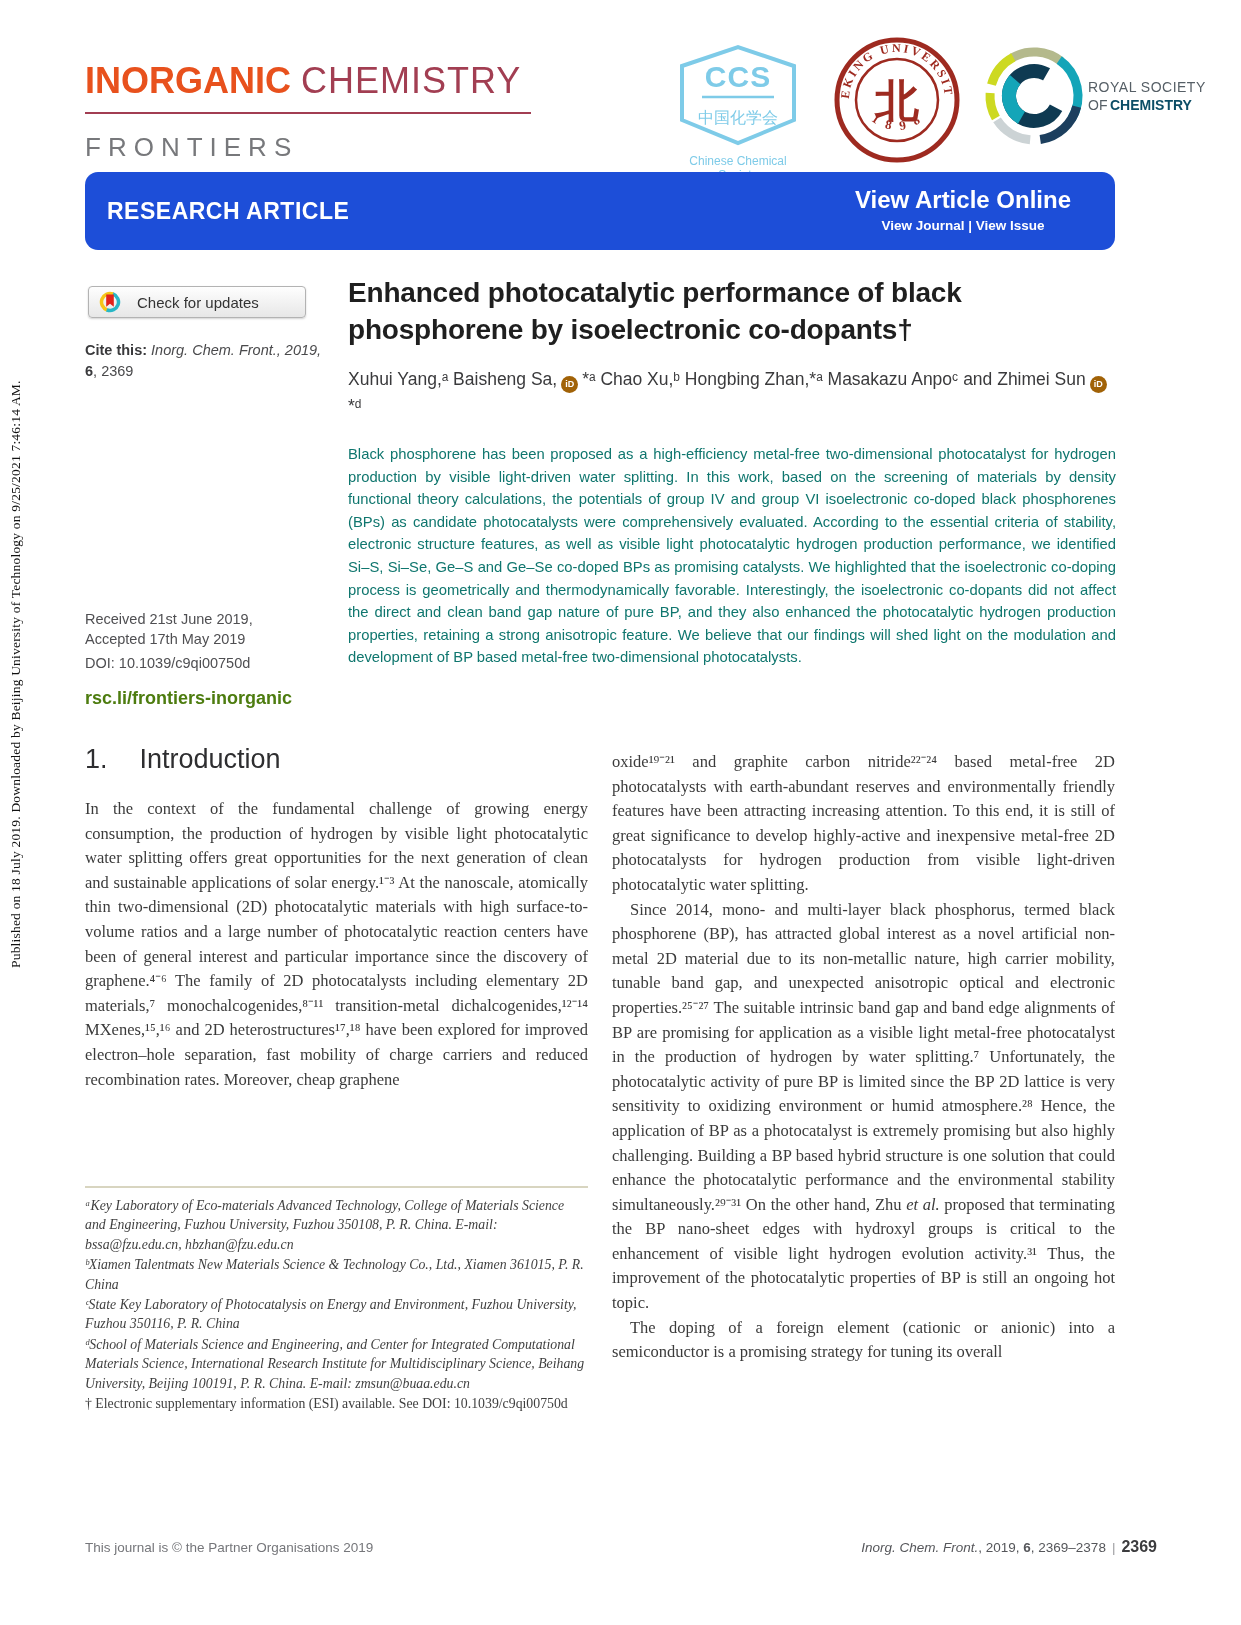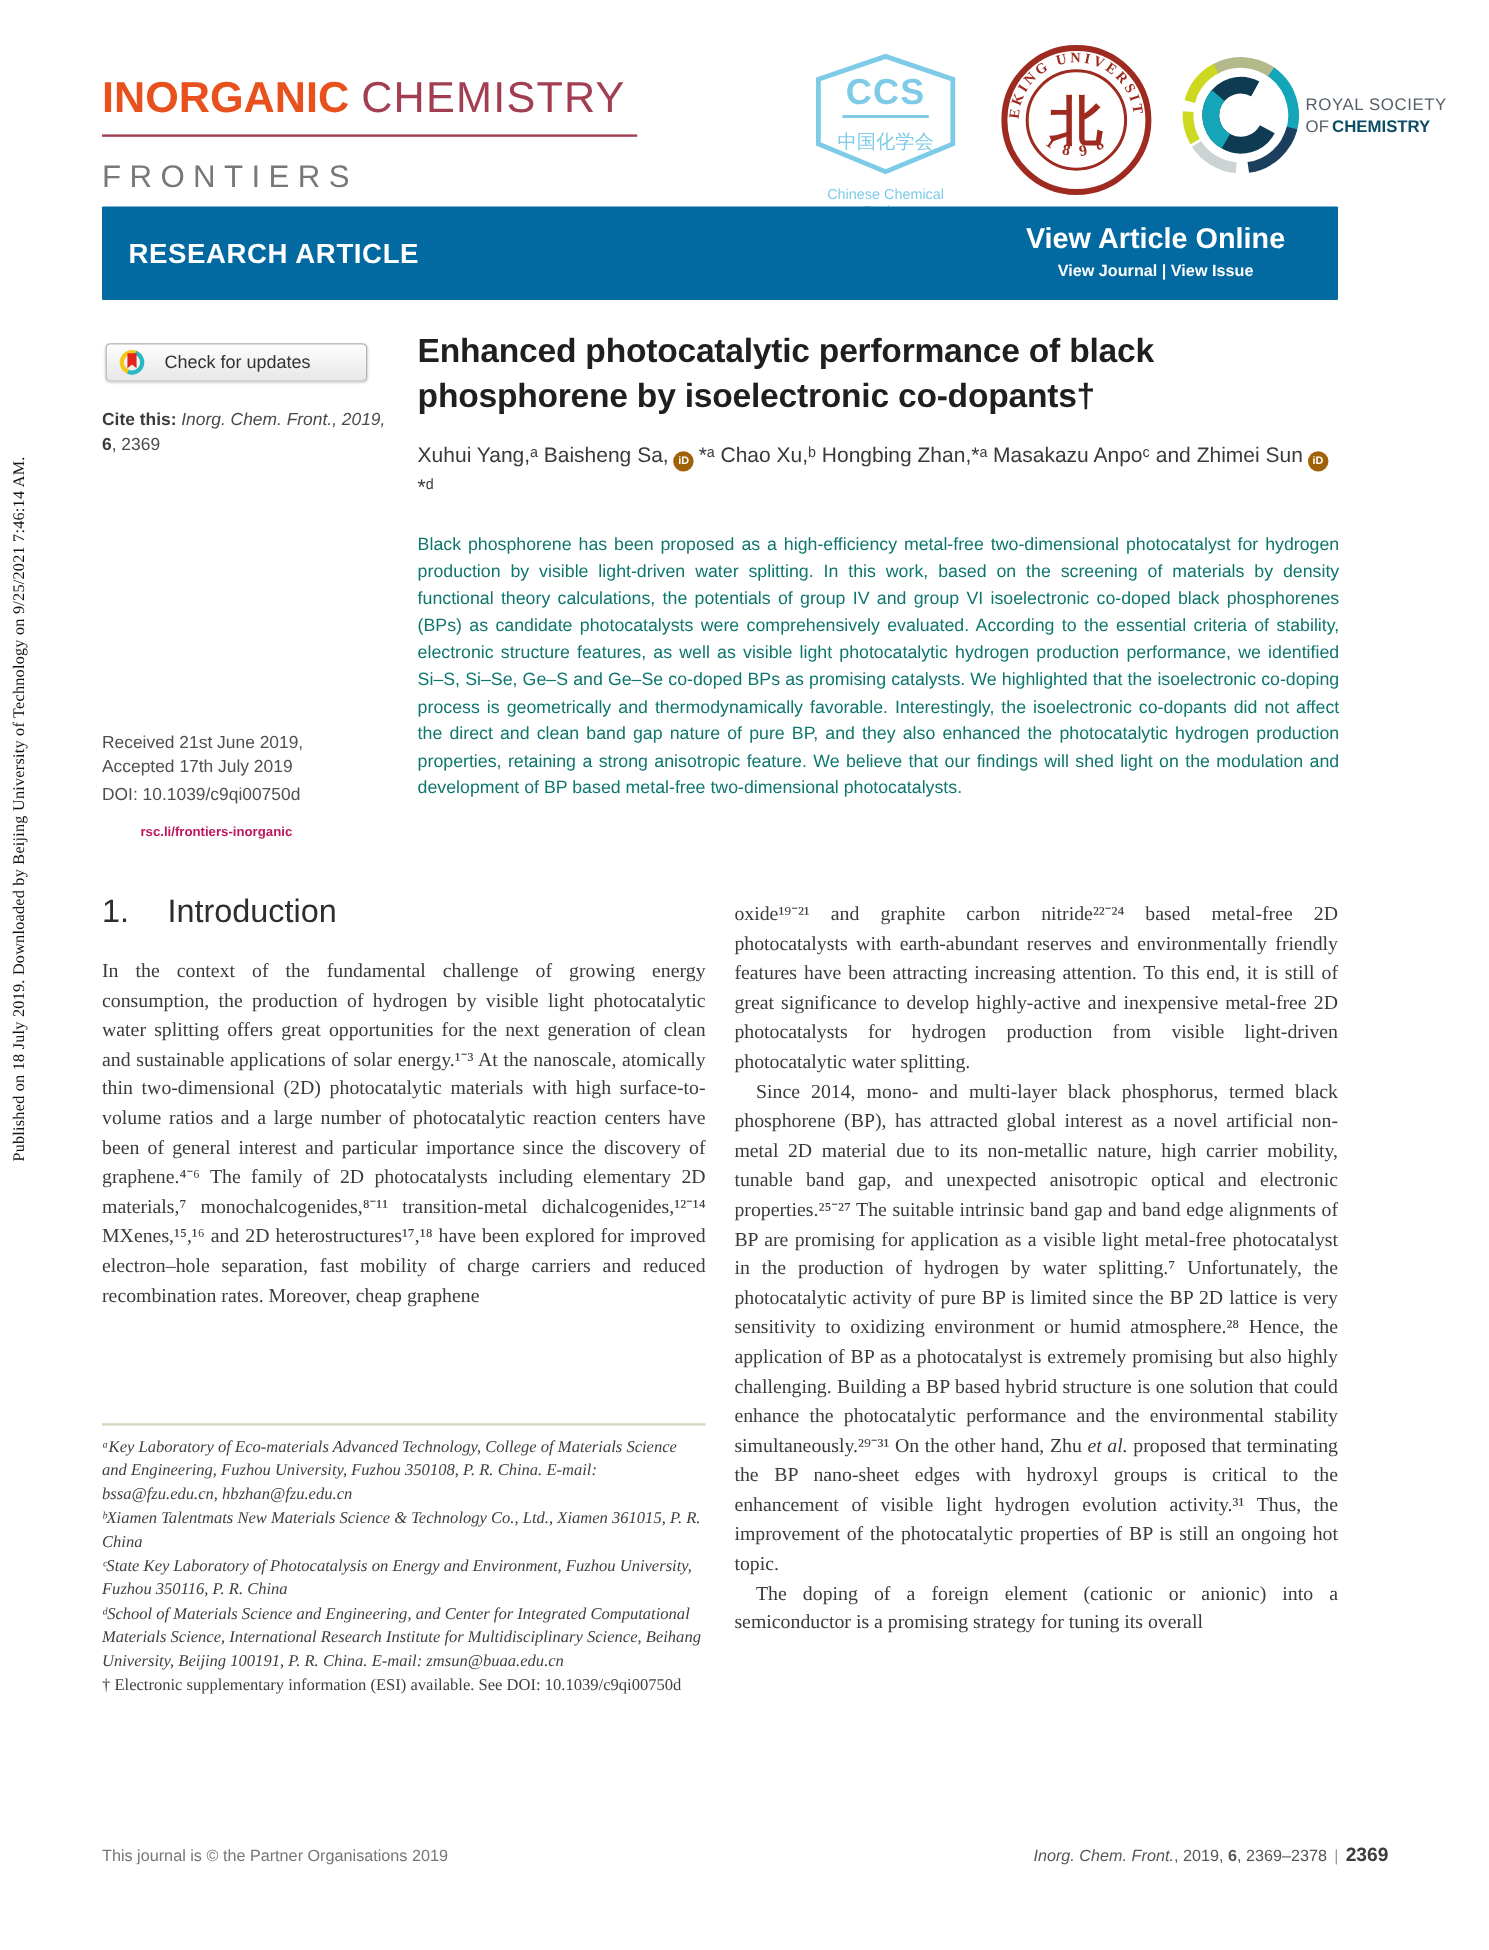--- a/index.html
+++ b/index.html
@@ -18,37 +18,37 @@
   .mast-rule{position:absolute;left:85px;top:112px;width:446px;height:2px;background:#a23e52;}
   .mast-sub{position:absolute;left:85px;top:132px;font-size:26px;font-weight:300;color:#77787b;letter-spacing:7px;}
 
   
   .logo-ccs{position:absolute;left:668px;top:40px;width:140px;text-align:center;}
   .logo-ccs .caption{font-size:12px;color:#7ecbe8;margin-top:2px;}
   .logo-pku{position:absolute;left:833px;top:36px;width:128px;height:128px;}
   .logo-rsc{position:absolute;left:982px;top:42px;width:230px;height:110px;}
 
   
-  .banner{position:absolute;left:85px;top:172px;width:1030px;height:78px;background:#0369a1;border-radius:1px;}
+  .banner{position:absolute;left:85px;top:172px;width:1030px;height:78px;background:#1d4ed8;border-radius:13px;}
   .banner .label{position:absolute;left:22px;top:26px;color:#fff;font-size:23px;font-weight:700;letter-spacing:.5px;}
   .banner .links{position:absolute;right:44px;top:14px;text-align:center;color:#fff;}
   .banner .vao{font-size:24px;font-weight:700;}
   .banner .vjvi{font-size:13.5px;font-weight:700;margin-top:4px;}
 
   
   .check-btn{position:absolute;left:88px;top:286px;width:196px;height:30px;
     border:1px solid #b3b3b3;border-radius:4px;background:linear-gradient(#fefefe,#e7e7e7);
     box-shadow:0 1px 2px rgba(0,0,0,.18);display:flex;align-items:center;gap:16px;padding:0 10px;}
   .check-btn .txt{font-size:15px;color:#333;}
   .citebox{position:absolute;left:85px;top:340px;width:255px;font-size:14.5px;color:#4a4a4c;line-height:21px;}
   .citebox .b{font-weight:700;color:#3a3a3c;}
   .citebox .i{font-style:italic;}
   .recv{position:absolute;left:85px;top:609px;width:260px;font-size:14.5px;color:#4f4f52;line-height:20px;}
   .doi{position:absolute;left:85px;top:655px;font-size:14.5px;color:#4f4f52;}
-  .rsclink{position:absolute;left:85px;top:688px;font-size:11px;font-weight:700;color:#be185d;margin-left:32px;}
+  .rsclink{position:absolute;left:85px;top:688px;font-size:18px;font-weight:700;color:#4d7c0f;}
 
   
   .a-title{position:absolute;left:348px;top:274px;width:770px;font-size:28px;font-weight:700;
     color:#1f1f1f;line-height:37px;letter-spacing:-.2px;}
   .authors{position:absolute;left:348px;top:366px;width:772px;font-size:17.5px;color:#3a3a3c;line-height:27px;}
   .orcid{display:inline-flex;width:17px;height:17px;border-radius:50%;background:#a16207;color:#fff;
     font-size:9px;font-weight:700;align-items:center;justify-content:center;vertical-align:-2px;margin:0 4px;}
   .abstract{position:absolute;left:348px;top:443px;width:768px;font-size:14.8px;line-height:22.6px;
     color:#0f766e;text-align:justify;}
 
@@ -146,21 +146,21 @@
     <span class="txt">Check for updates</span>
   </div>
 
   <div class="citebox">
     <span class="b">Cite this: </span><span class="i">Inorg. Chem. Front.</span><span class="i">, 2019,</span><br>
     <span class="b">6</span><span>, 2369</span>
   </div>
 
   <div class="recv">
     <div>Received 21st June 2019,</div>
-    <div>Accepted 17th July 2019</div>
+    <div>Accepted 17th May 2019</div>
   </div>
   <div class="doi">DOI: 10.1039/c9qi00750d</div>
   <div class="rsclink">rsc.li/frontiers-inorganic</div>
 
   <h1 class="a-title" style="margin:0;">Enhanced photocatalytic performance of black phosphorene by isoelectronic co-dopants†</h1>
   <div class="authors">
     <span>Xuhui Yang,ᵃ Baisheng Sa,</span><span class="orcid">iD</span><span>*ᵃ Chao Xu,ᵇ Hongbing Zhan,*ᵃ Masakazu Anpoᶜ and Zhimei Sun</span><span class="orcid">iD</span><span>*ᵈ</span>
   </div>
 
   <div class="abstract">Black phosphorene has been proposed as a high-efficiency metal-free two-dimensional photocatalyst for hydrogen production by visible light-driven water splitting. In this work, based on the screening of materials by density functional theory calculations, the potentials of group IV and group VI isoelectronic co-doped black phosphorenes (BPs) as candidate photocatalysts were comprehensively evaluated. According to the essential criteria of stability, electronic structure features, as well as visible light photocatalytic hydrogen production performance, we identified Si–S, Si–Se, Ge–S and Ge–Se co-doped BPs as promising catalysts. We highlighted that the isoelectronic co-doping process is geometrically and thermodynamically favorable. Interestingly, the isoelectronic co-dopants did not affect the direct and clean band gap nature of pure BP, and they also enhanced the photocatalytic hydrogen production properties, retaining a strong anisotropic feature. We believe that our findings will shed light on the modulation and development of BP based metal-free two-dimensional photocatalysts.</div>

